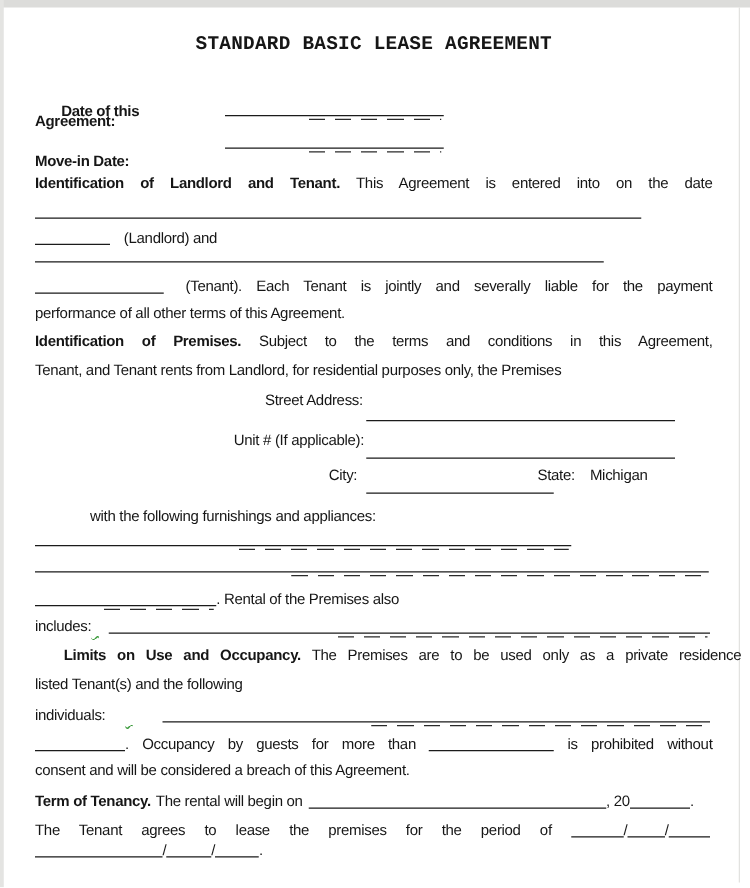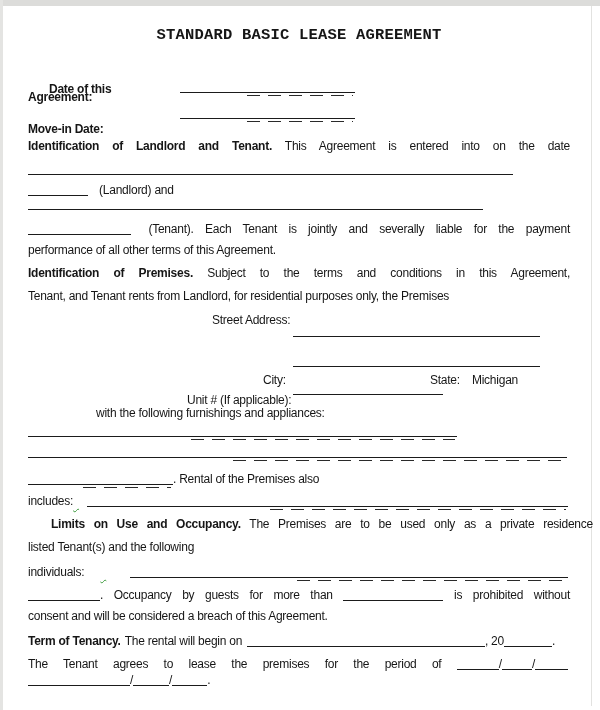--- a/index.html
+++ b/index.html
@@ -86,31 +86,31 @@
 
   <div class="row just" style="top:266px;left:28px;width:542px;">
     <span class="bold">Identification of Premises.</span>
     <span>Subject to the terms and conditions in this Agreement,</span>
   </div>
   <div class="row" style="top:289px;left:28px;">Tenant, and Tenant rents from Landlord, for residential purposes only, the Premises</div>
 
   <div class="row" style="top:313px;left:212px;">Street Address:</div>
   <div class="rule" style="top:336px;left:293px;width:247px;"></div>
 
-  <div class="row" style="top:345px;left:187px;margin-top:48px;">Unit # (If applicable):</div>
+  <div class="row" style="top:345px;left:187px;">Unit # (If applicable):</div>
   <div class="rule" style="top:366px;left:293px;width:247px;"></div>
 
   <div class="row" style="top:373px;left:263px;">City:</div>
   <div class="row" style="top:373px;left:430px;">
     <span>State:</span>
     <span style="margin-left:9px;">Michigan</span>
   </div>
   <div class="rule" style="top:394px;left:293px;width:150px;"></div>
 
-  <div class="row" style="top:406px;left:72px;margin-left:24px;">with the following furnishings and appliances:</div>
+  <div class="row" style="top:406px;left:72px;">with the following furnishings and appliances:</div>
   <div class="rule dashes" style="top:436px;left:28px;width:429px;"></div>
   <div class="rule dashes" style="top:457px;left:28px;width:539px;"></div>
 
   <div class="row" style="top:470px;left:28px;">
     <span class="blank dashes" style="width:145px;"></span><span>. Rental of the Premises also</span>
   </div>
 
   <div class="row flexrow" style="top:492px;left:28px;width:540px;">
     <span>includes:</span>
       <span class="squiggle">&nbsp;&nbsp;&nbsp;</span>

